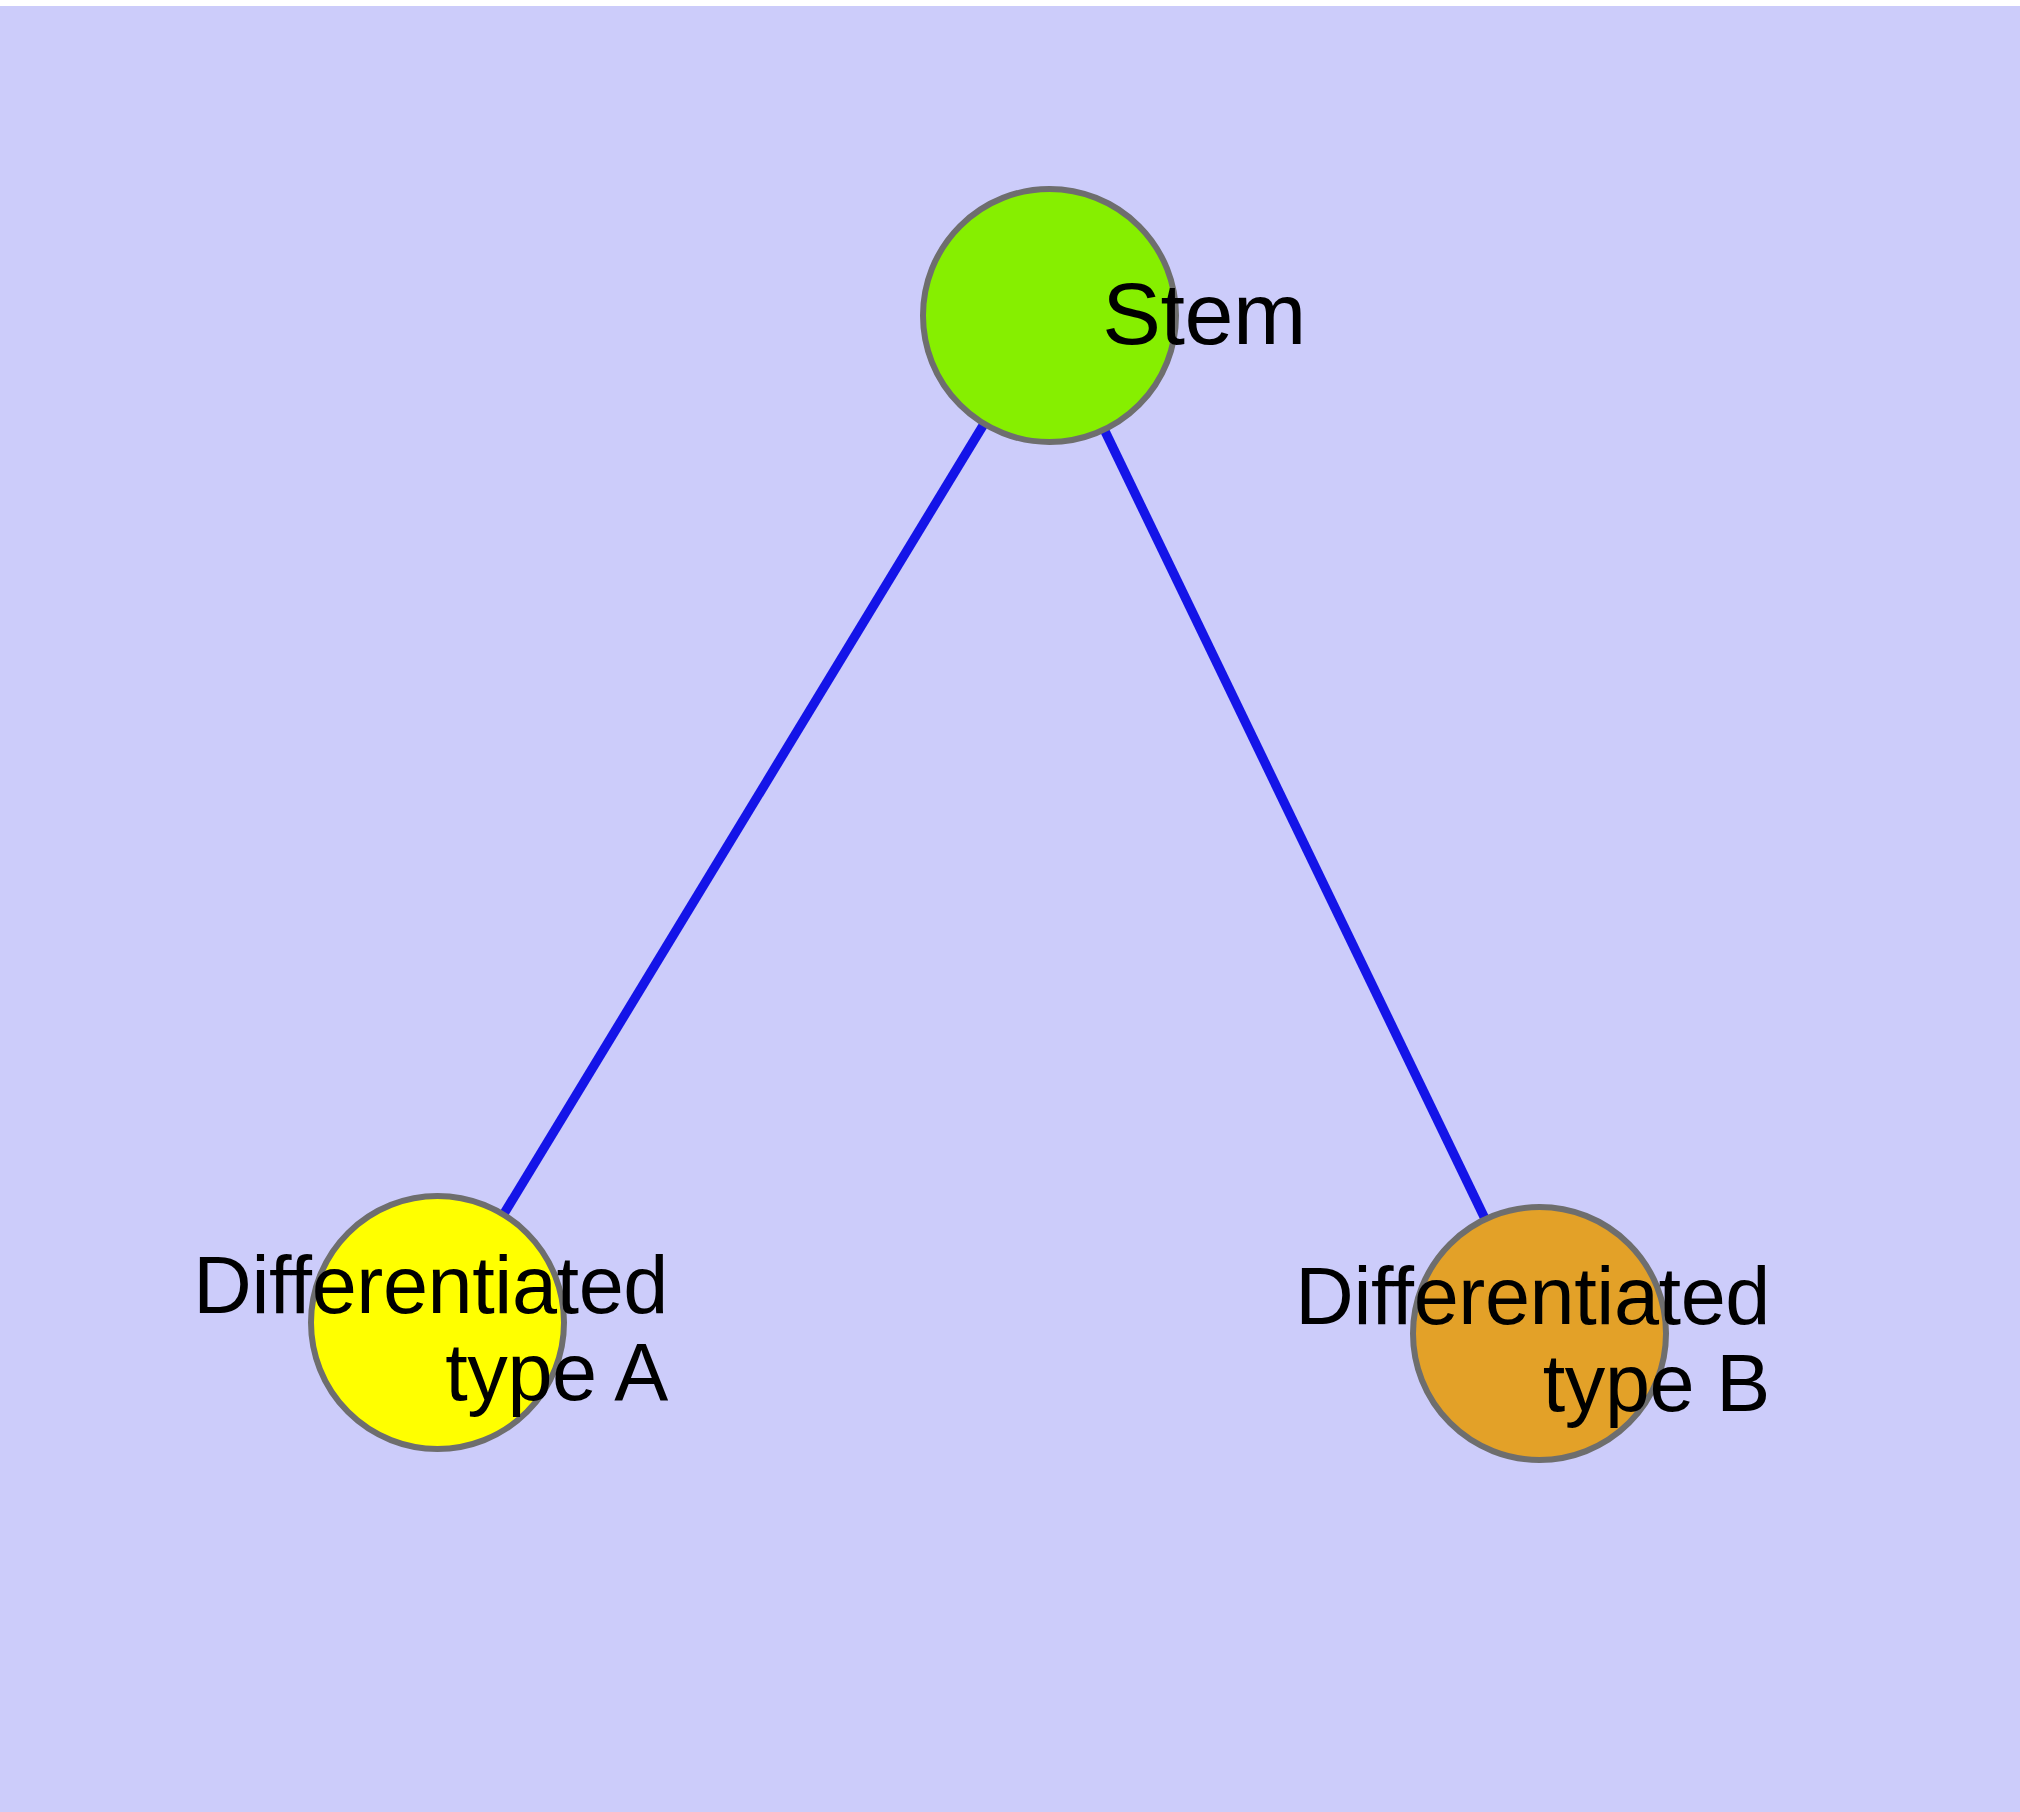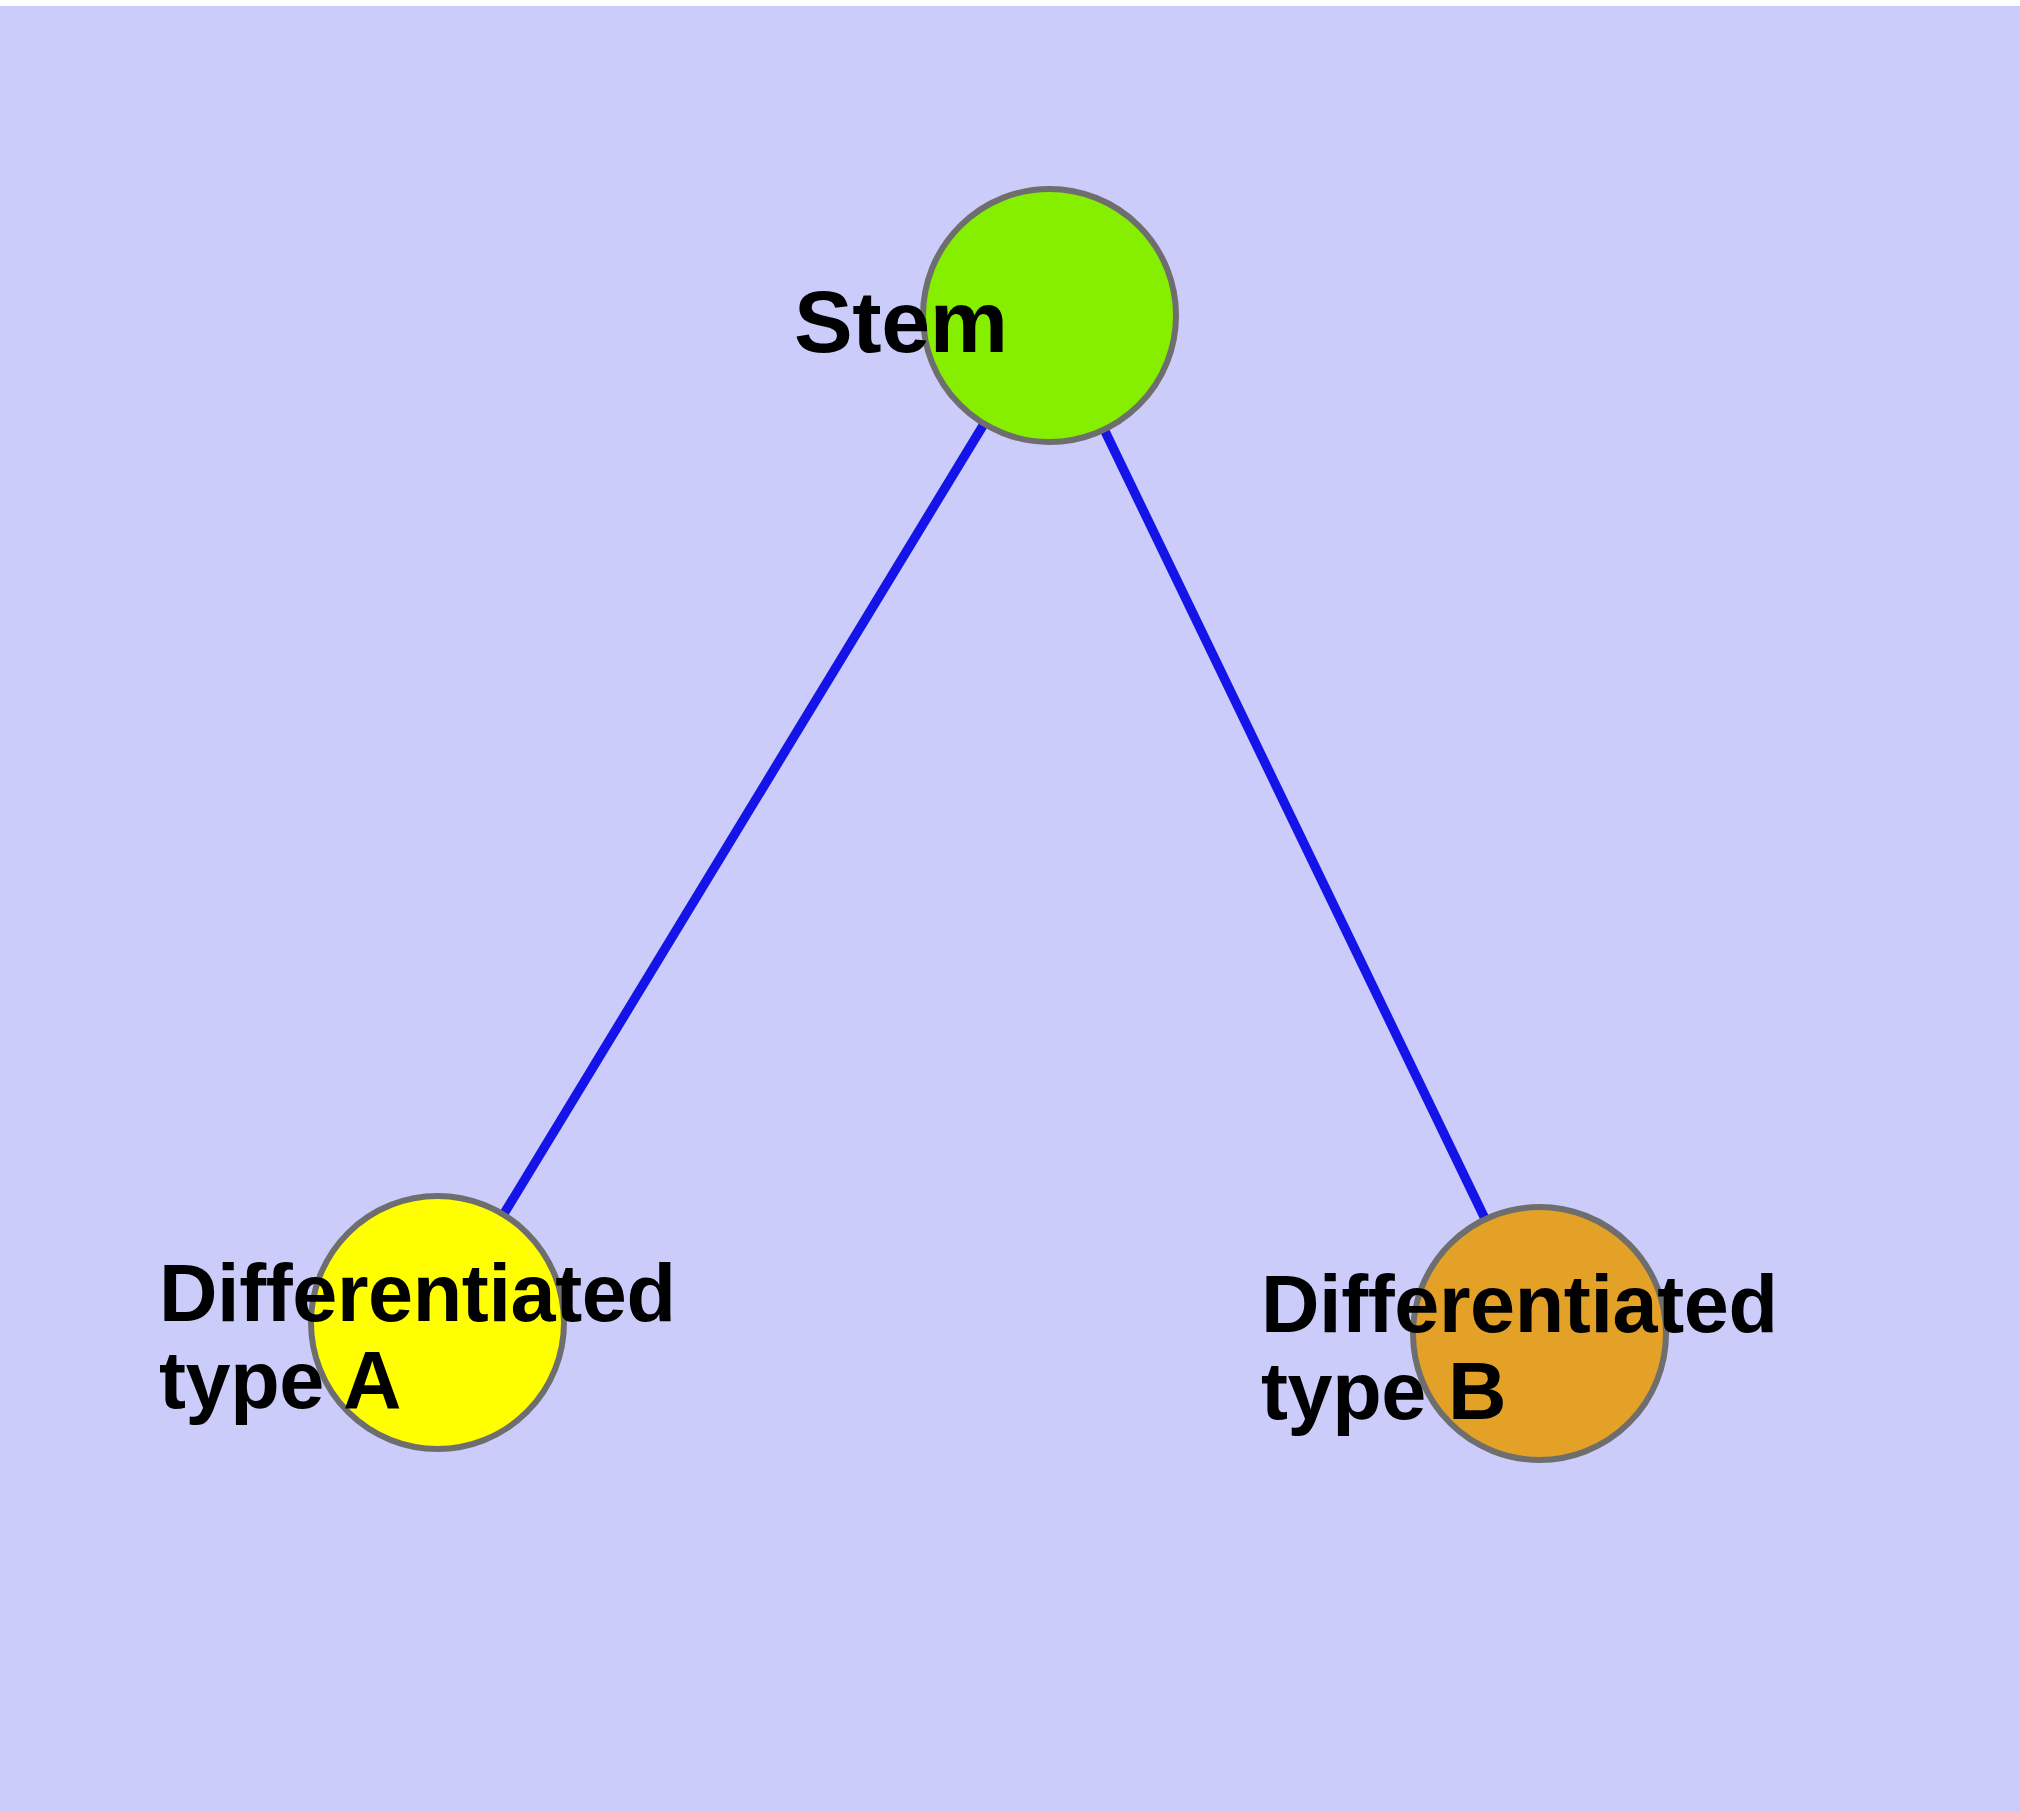--- a/index.html
+++ b/index.html
@@ -30,27 +30,26 @@
     height: 1812px;
   }
   .node-circle {
     position: absolute;
     border-radius: 50%;
     box-sizing: border-box;
     border: 6px solid #6e6e6e;
   }
   .node-label {
     position: absolute;
-    text-align: left;
-    font-weight: bold;
+    text-align: right;
+    font-weight: normal;
     color: #000000;
     line-height: 1.08;
     white-space: pre;
     letter-spacing: -0.4px;
-    margin-top: 8px;
   }
   #node-stem-circle {
     left: 920px;
     top: 186px;
     width: 259px;
     height: 259px;
   }
   #node-stem-label {
     left: 794px;
     top: 266px;

